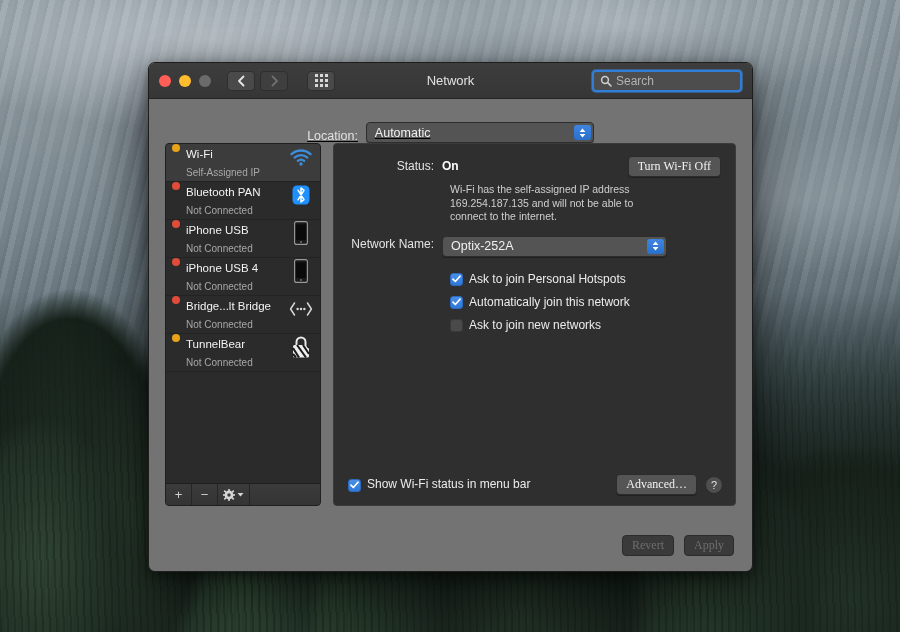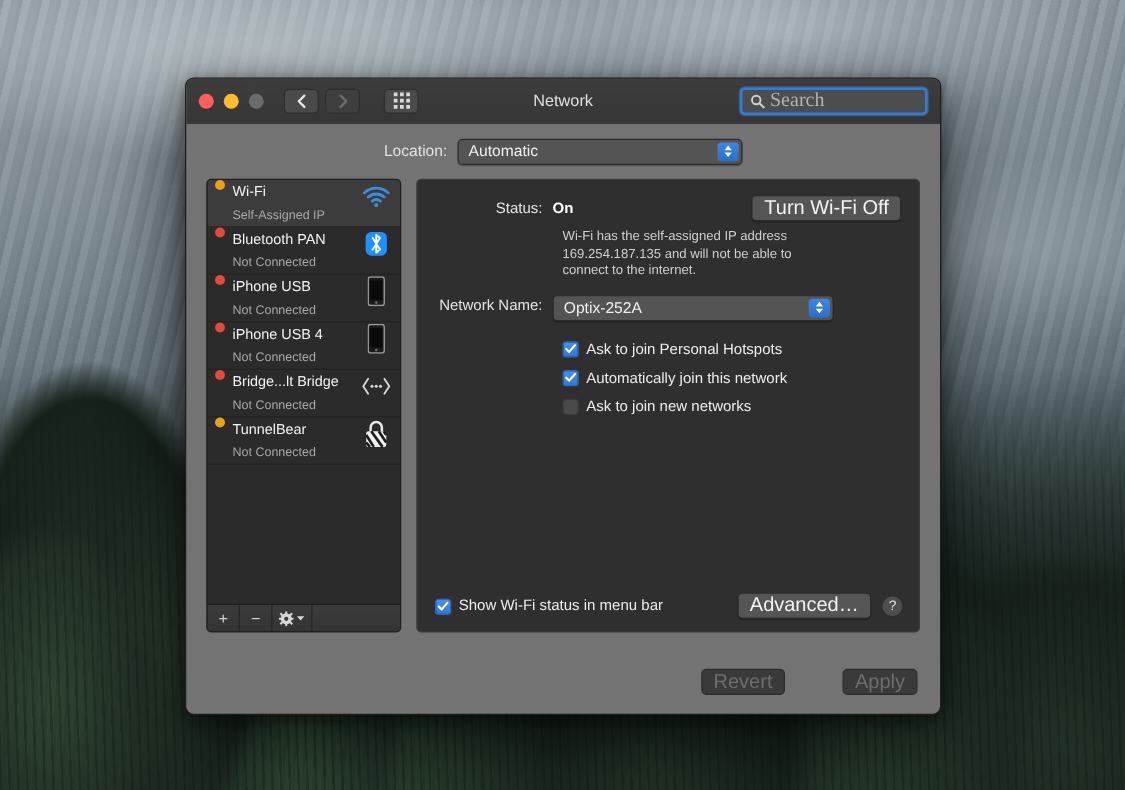--- a/index.html
+++ b/index.html
@@ -114,30 +114,31 @@
     background: #4d4d4d;
     border-radius: 4px;
     border: 2px solid #2f7fd8;
     box-shadow: 0 0 0 1px rgba(60,140,230,.45);
     display: flex; align-items: center;
     padding: 0 6px; gap: 4px;
   }
   #searchbox .sicon { flex: 0 0 auto; display: block; }
   #search-input {
     background: transparent; border: 0; outline: none;
-    font-family: Liberation Serif, serif;
-    font-size: 16px; color: #e8e8e8; width: 100%;
+    font-family: Liberation Sans, sans-serif;
+    font-size: 12px; color: #e8e8e8; width: 100%;
   }
   #search-input::placeholder { color: #b2b2b2; }
 
   
   #location-row {
     flex: 0 0 44px;
-    display: flex; align-items: center; justify-content: center;
+    display: flex; align-items: flex-end; justify-content: center;
     gap: 8px;
+    text-decoration: underline;
   }
   #location-label { font-size: 12.5px; color: #e2e2e2; }
   .popup {
     background: #545454;
     border: 1px solid #2d2d2d;
     border-radius: 4px;
     height: 21px;
     display: flex; align-items: center;
     position: relative;
     padding: 0 26px 0 8px;
@@ -228,26 +229,25 @@
     font-size: 12px; color: #e4e4e4; line-height: 16px;
   }
   .row .val { flex: 1 1 auto; min-width: 0; }
 
   #status-value { font-size: 12px; color: #ffffff; font-weight: bold; line-height: 16px; }
 
   .pushbtn {
     background: #555555;
     border: 1px solid #2c2c2c;
     border-radius: 4px;
-    font-size: 16px; color: #f2f2f2;
+    font-size: 12px; color: #f2f2f2;
     padding: 2px 9px;
     line-height: 15px;
     box-shadow: 0 1px 0 rgba(0,0,0,.3);
-    font-family: Liberation Sans, sans-serif;
-    margin-left: 36px;
+    font-family: Liberation Serif, serif;
   }
   .pushbtn.disabled { background: #3a3a3a; color: #6e6e6e; border-color: #2c2c2c; box-shadow: none; }
 
   #turn-wifi-off {
     position: absolute; right: 14px; top: 12px;
   }
 
   #status-desc {
     font-size: 10.5px; color: #cfcfcf; line-height: 13.5px;
     margin: 0 0 12px 116px; width: 222px;

